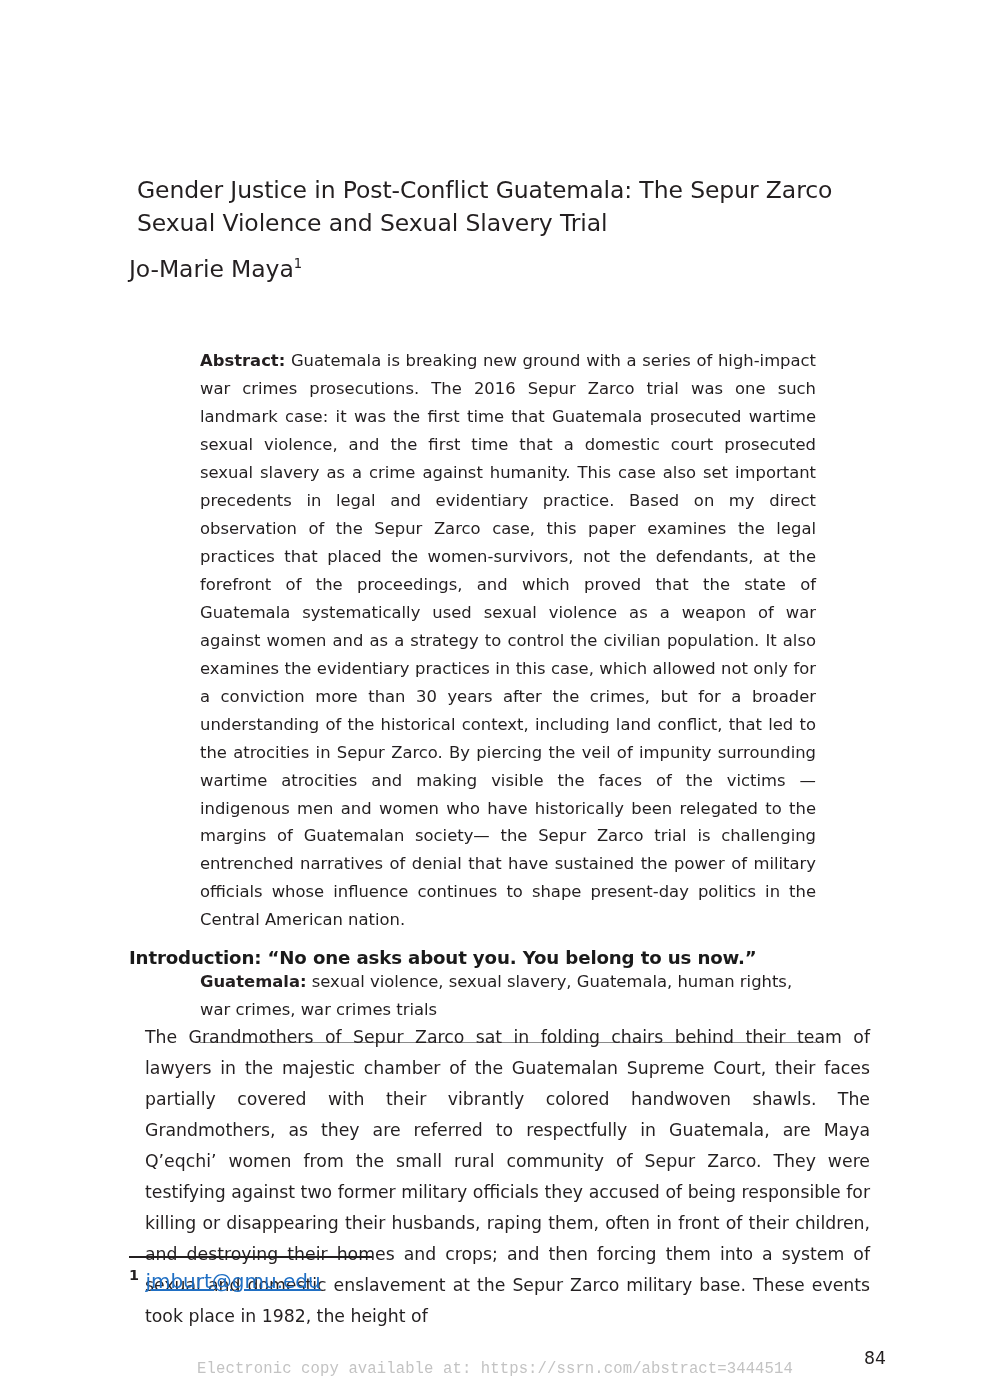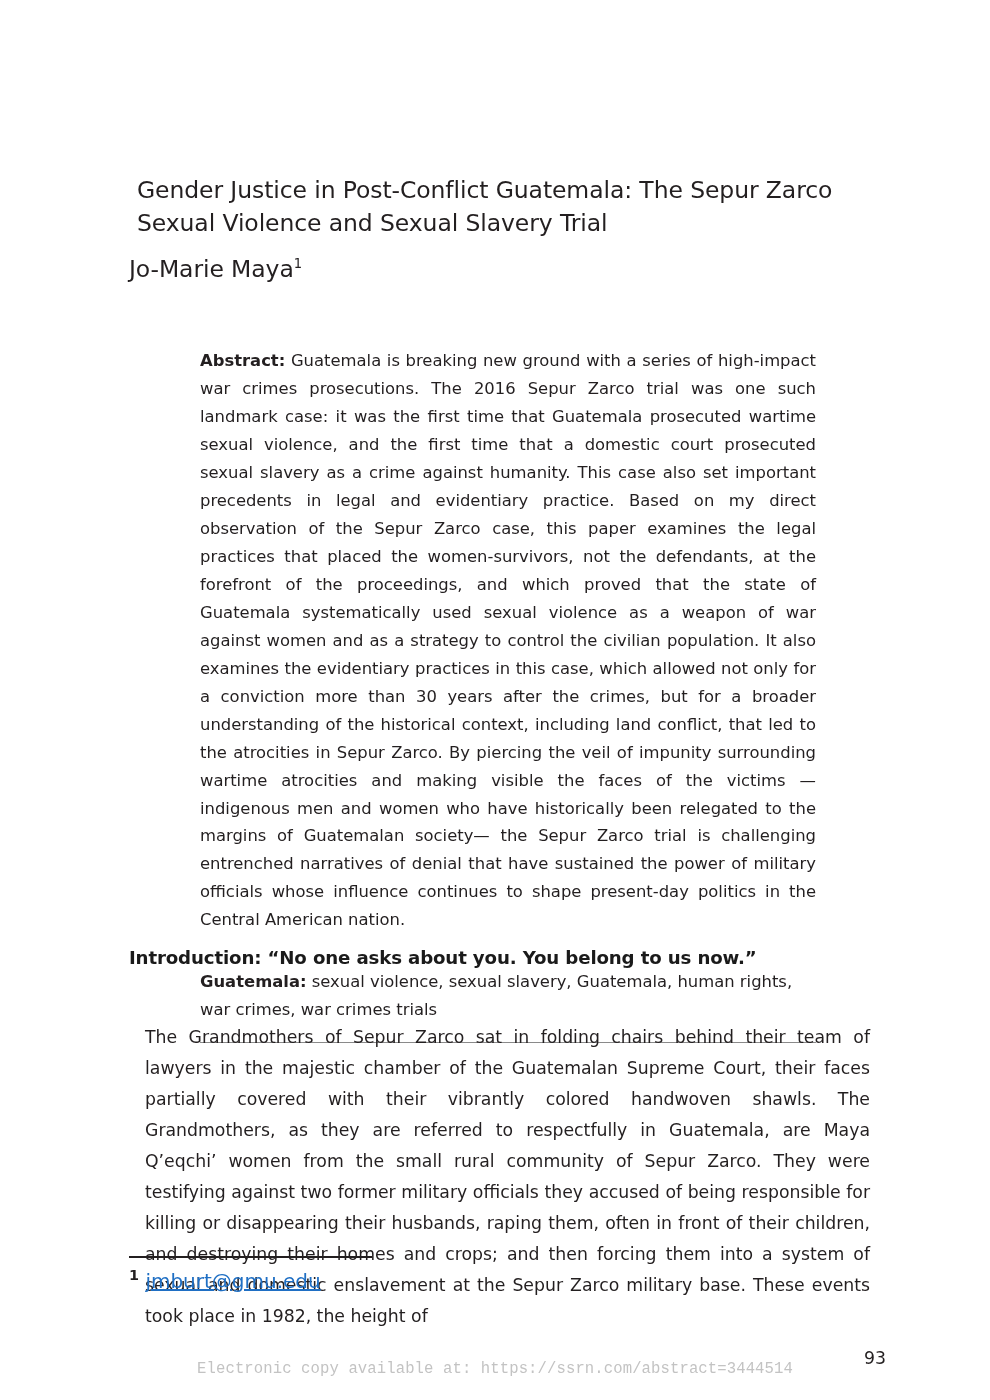--- a/index.html
+++ b/index.html
@@ -192,15 +192,15 @@
     <p class="body-para">The Grandmothers of Sepur Zarco sat in folding chairs behind their team of lawyers in the majestic chamber of the Guatemalan Supreme Court, their faces partially covered with their vibrantly colored handwoven shawls. The Grandmothers, as they are referred to respectfully in Guatemala, are Maya Q’eqchi’ women from the small rural community of Sepur Zarco. They were testifying against two former military officials they accused of being responsible for killing or disappearing their husbands, raping them, often in front of their children, and destroying their homes and crops; and then forcing them into a system of sexual and domestic enslavement at the Sepur Zarco military base. These events took place in 1982, the height of</p>
   </div>
 
   <div class="footnote-area">
     <hr class="footnote-rule">
     <p class="footnote-text"><sup>1</sup> <a class="footnote-link" href="#">jmburt@gmu.edu</a></p>
   </div>
 
   <div class="ssrn-watermark">Electronic copy available at: https://ssrn.com/abstract=3444514</div>
 
-  <div class="page-number">93</div>
+  <div class="page-number">84</div>
 
 </div>
 
 </body></html>

